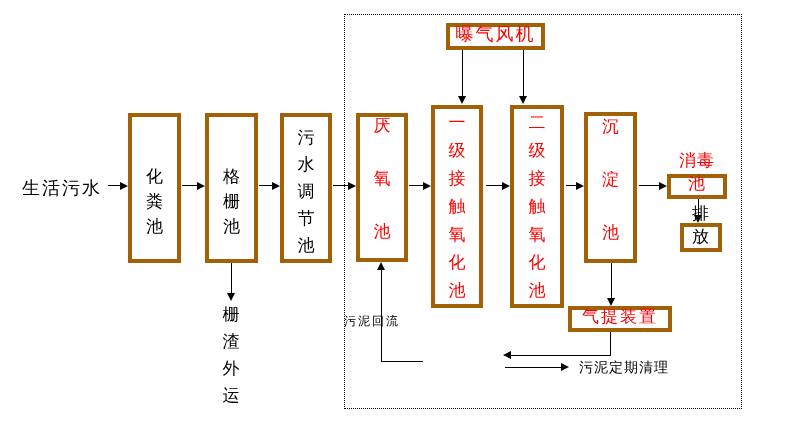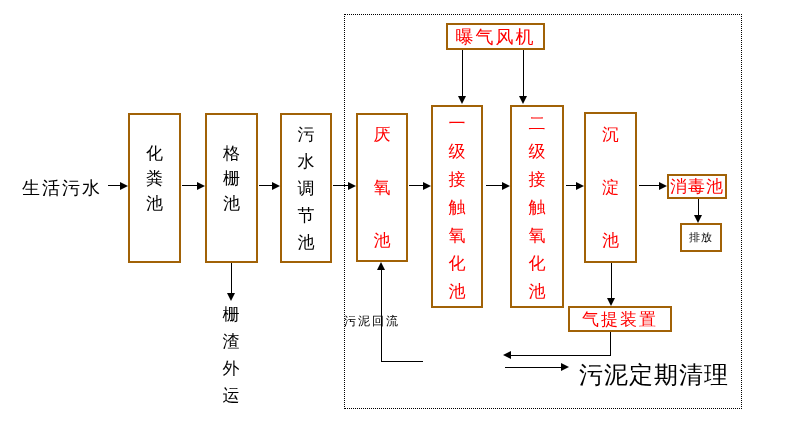--- a/index.html
+++ b/index.html
@@ -5,22 +5,22 @@
   html,body { margin:0; padding:0; background:#ffffff; }
   #canvas {
     position:relative; width:802px; height:435px; background:#ffffff;
     font-family:"DejaVu Sans", sans-serif; color:#000; overflow:hidden;
   }
   .boundary {
     position:absolute; border:1px dotted #000; box-sizing:border-box;
     background:transparent;
   }
   .box {
-    position:absolute; box-sizing:border-box; border:2px solid #a16207;
-    background:#fff; display:flex; align-items:center; justify-content:center;
+    position:absolute; box-sizing:border-box; border:4px solid #a16207;
+    background:#fff; display:flex; align-items:flex-end; justify-content:center;
     text-align:center; font-size:17px; line-height:25px;
   }
   .vtext { white-space:pre-line; width:100%; }
   .red { color:#ff0000; }
   .lh25 { line-height:25px; }
   .lh27 { line-height:27px; }
   .lh28 { line-height:28px; }
   .lh53 { line-height:53px; }
   .up { padding-bottom:20px; }
   .hbox { font-size:18px; letter-spacing:2px; line-height:normal; }
@@ -148,33 +148,33 @@
   </div>
 
   <div class="box red hbox" style="left:446px; top:23px; width:99px; height:27px;">
     <span>曝气风机</span>
   </div>
 
   <div class="box red hbox" style="left:667px; top:174px; width:60px; height:25px; font-size:17px; letter-spacing:1px;">
     <span>消毒池</span>
   </div>
 
-  <div class="box hbox" style="left:680px; top:223px; width:42px; height:29px; font-size:11px; letter-spacing:1px;">
+  <div class="box hbox" style="left:680px; top:223px; width:42px; height:29px; font-size:17px; letter-spacing:1px;">
     <span>排放</span>
   </div>
 
   <div class="box red hbox" style="left:568px; top:306px; width:104px; height:26px; font-size:17px;">
     <span>气提装置</span>
   </div>
 
 
   <div class="label" style="left:22px; top:176px;">生活污水</div>
 
   <div class="labelv" style="left:217px; top:301px; width:28px;">栅
 渣
 外
 运</div>
 
   <div class="label" style="left:344px; top:313px; font-size:12px;">污泥回流</div>
 
-  <div class="label" style="left:579px; top:359px; font-size:24px; letter-spacing:1px;">污泥定期清理</div>
+  <div class="label" style="left:579px; top:359px; font-size:14px; letter-spacing:1px;">污泥定期清理</div>
 
 </div>
 
 </body></html>

